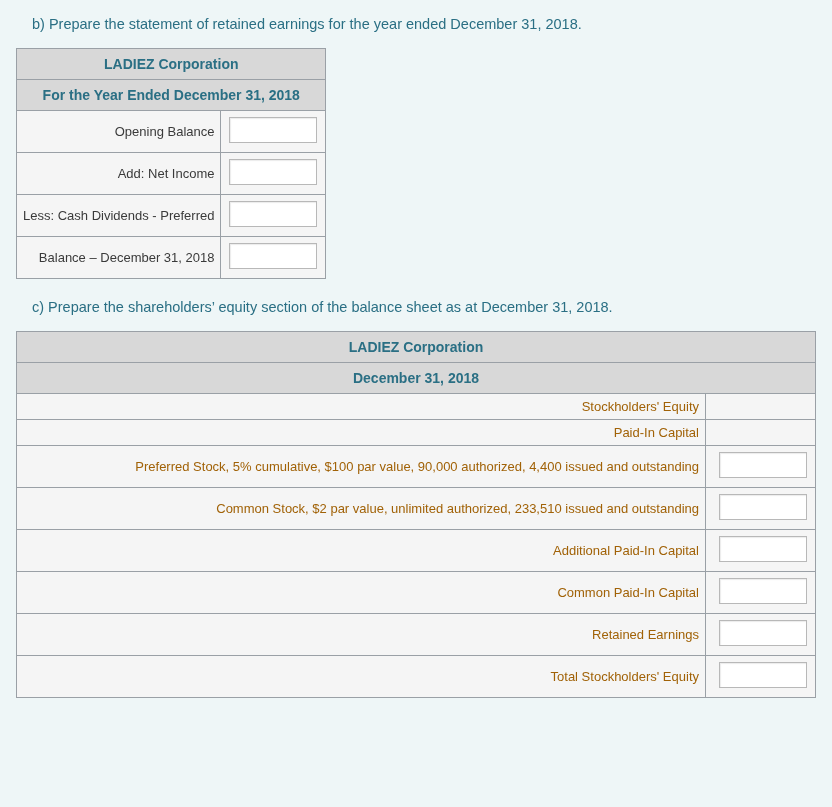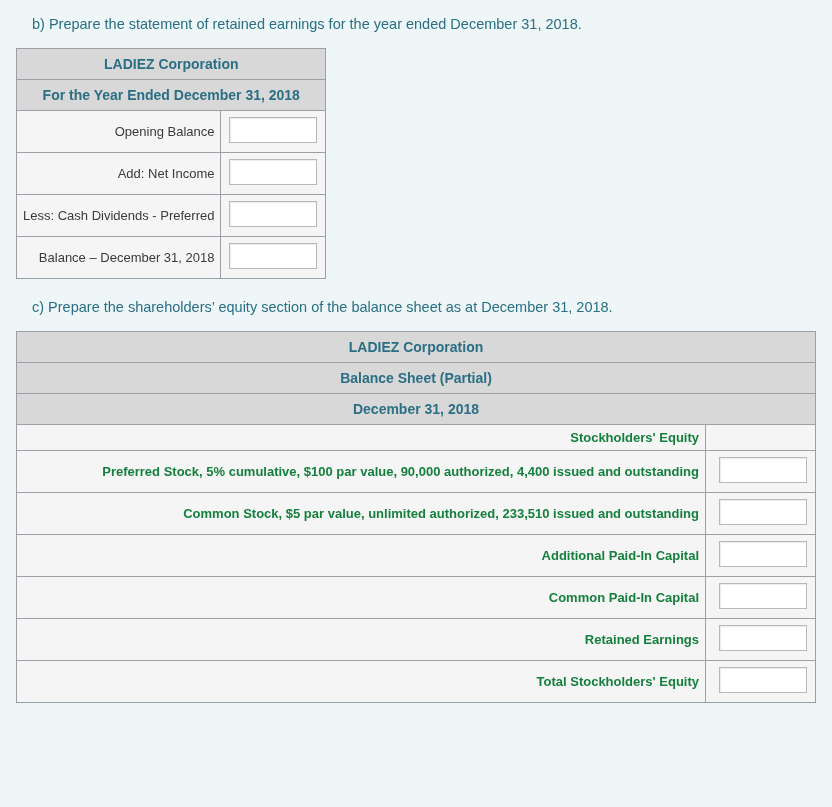--- a/index.html
+++ b/index.html
@@ -40,23 +40,22 @@
   .label-cell {
     background: #f5f5f5;
     color: #3a3a3a;
     padding: 12px 6px;
     font-size: 13px;
     text-align: right;
     white-space: nowrap;
   }
   .label-cell.bs-row {
     background: #f5f5f5;
-    color: #15803d;
+    color: #a16207;
     padding: 12px 6px;
-    font-weight: bold;
   }
   .label-cell.short {
     padding: 5px 6px;
   }
   .val-cell {
     background: #f5f5f5;
     padding: 6px 8px;
     text-align: right;
     width: 100px;
   }
@@ -104,35 +103,36 @@
   </table>
 
 <div class="prompt">c) Prepare the shareholders’ equity section of the balance sheet as at December 31, 2018.</div>
 
 <table class="bs">
   <tbody>
       <tr>
         <td class="hdr" colspan="2">LADIEZ Corporation</td>
       </tr>
   <tr>
-        <td class="hdr" colspan="2">Balance Sheet (Partial)</td>
-      </tr>
-  <tr>
         <td class="hdr" colspan="2">December 31, 2018</td>
       </tr>
   <tr>
     <td class="label-cell bs-row short">Stockholders' Equity</td>
     <td class="val-cell empty"></td>
   </tr>
   <tr>
+    <td class="label-cell bs-row short">Paid-In Capital</td>
+    <td class="val-cell empty"></td>
+  </tr>
+  <tr>
     <td class="label-cell bs-row">Preferred Stock, 5% cumulative, $100 par value, 90,000 authorized, 4,400 issued and outstanding</td>
     <td class="val-cell"><span class="input-box"></span></td>
   </tr>
   <tr>
-    <td class="label-cell bs-row">Common Stock, $5 par value, unlimited authorized, 233,510 issued and outstanding</td>
+    <td class="label-cell bs-row">Common Stock, $2 par value, unlimited authorized, 233,510 issued and outstanding</td>
     <td class="val-cell"><span class="input-box"></span></td>
   </tr>
   <tr>
     <td class="label-cell bs-row">Additional Paid-In Capital</td>
     <td class="val-cell"><span class="input-box"></span></td>
   </tr>
   <tr>
     <td class="label-cell bs-row">Common Paid-In Capital</td>
     <td class="val-cell"><span class="input-box"></span></td>
   </tr>

